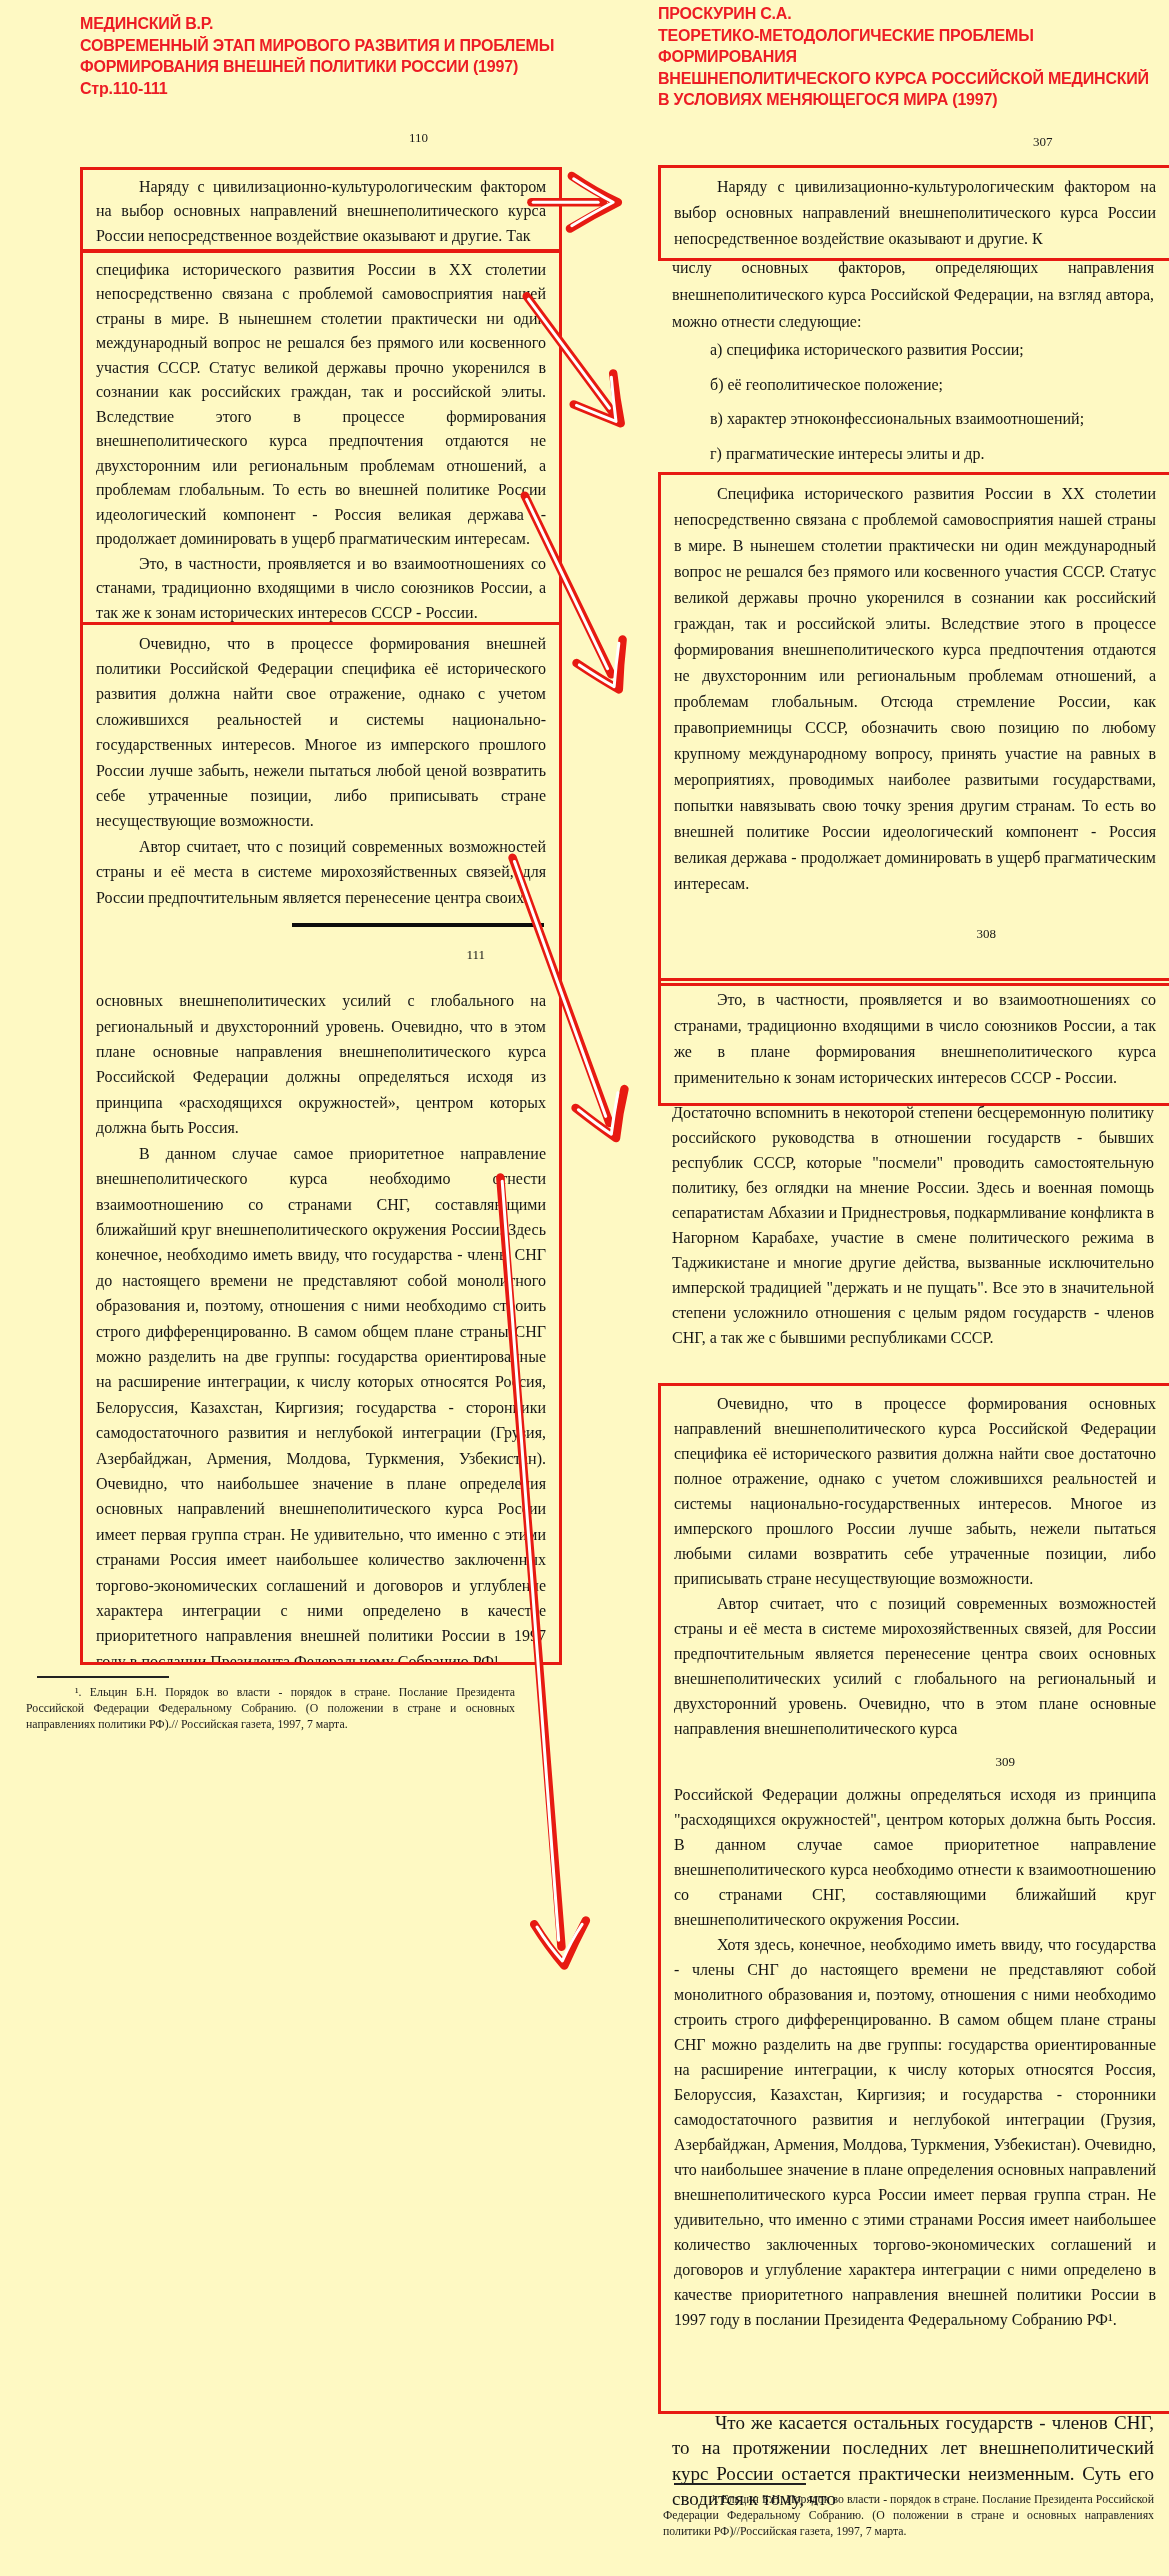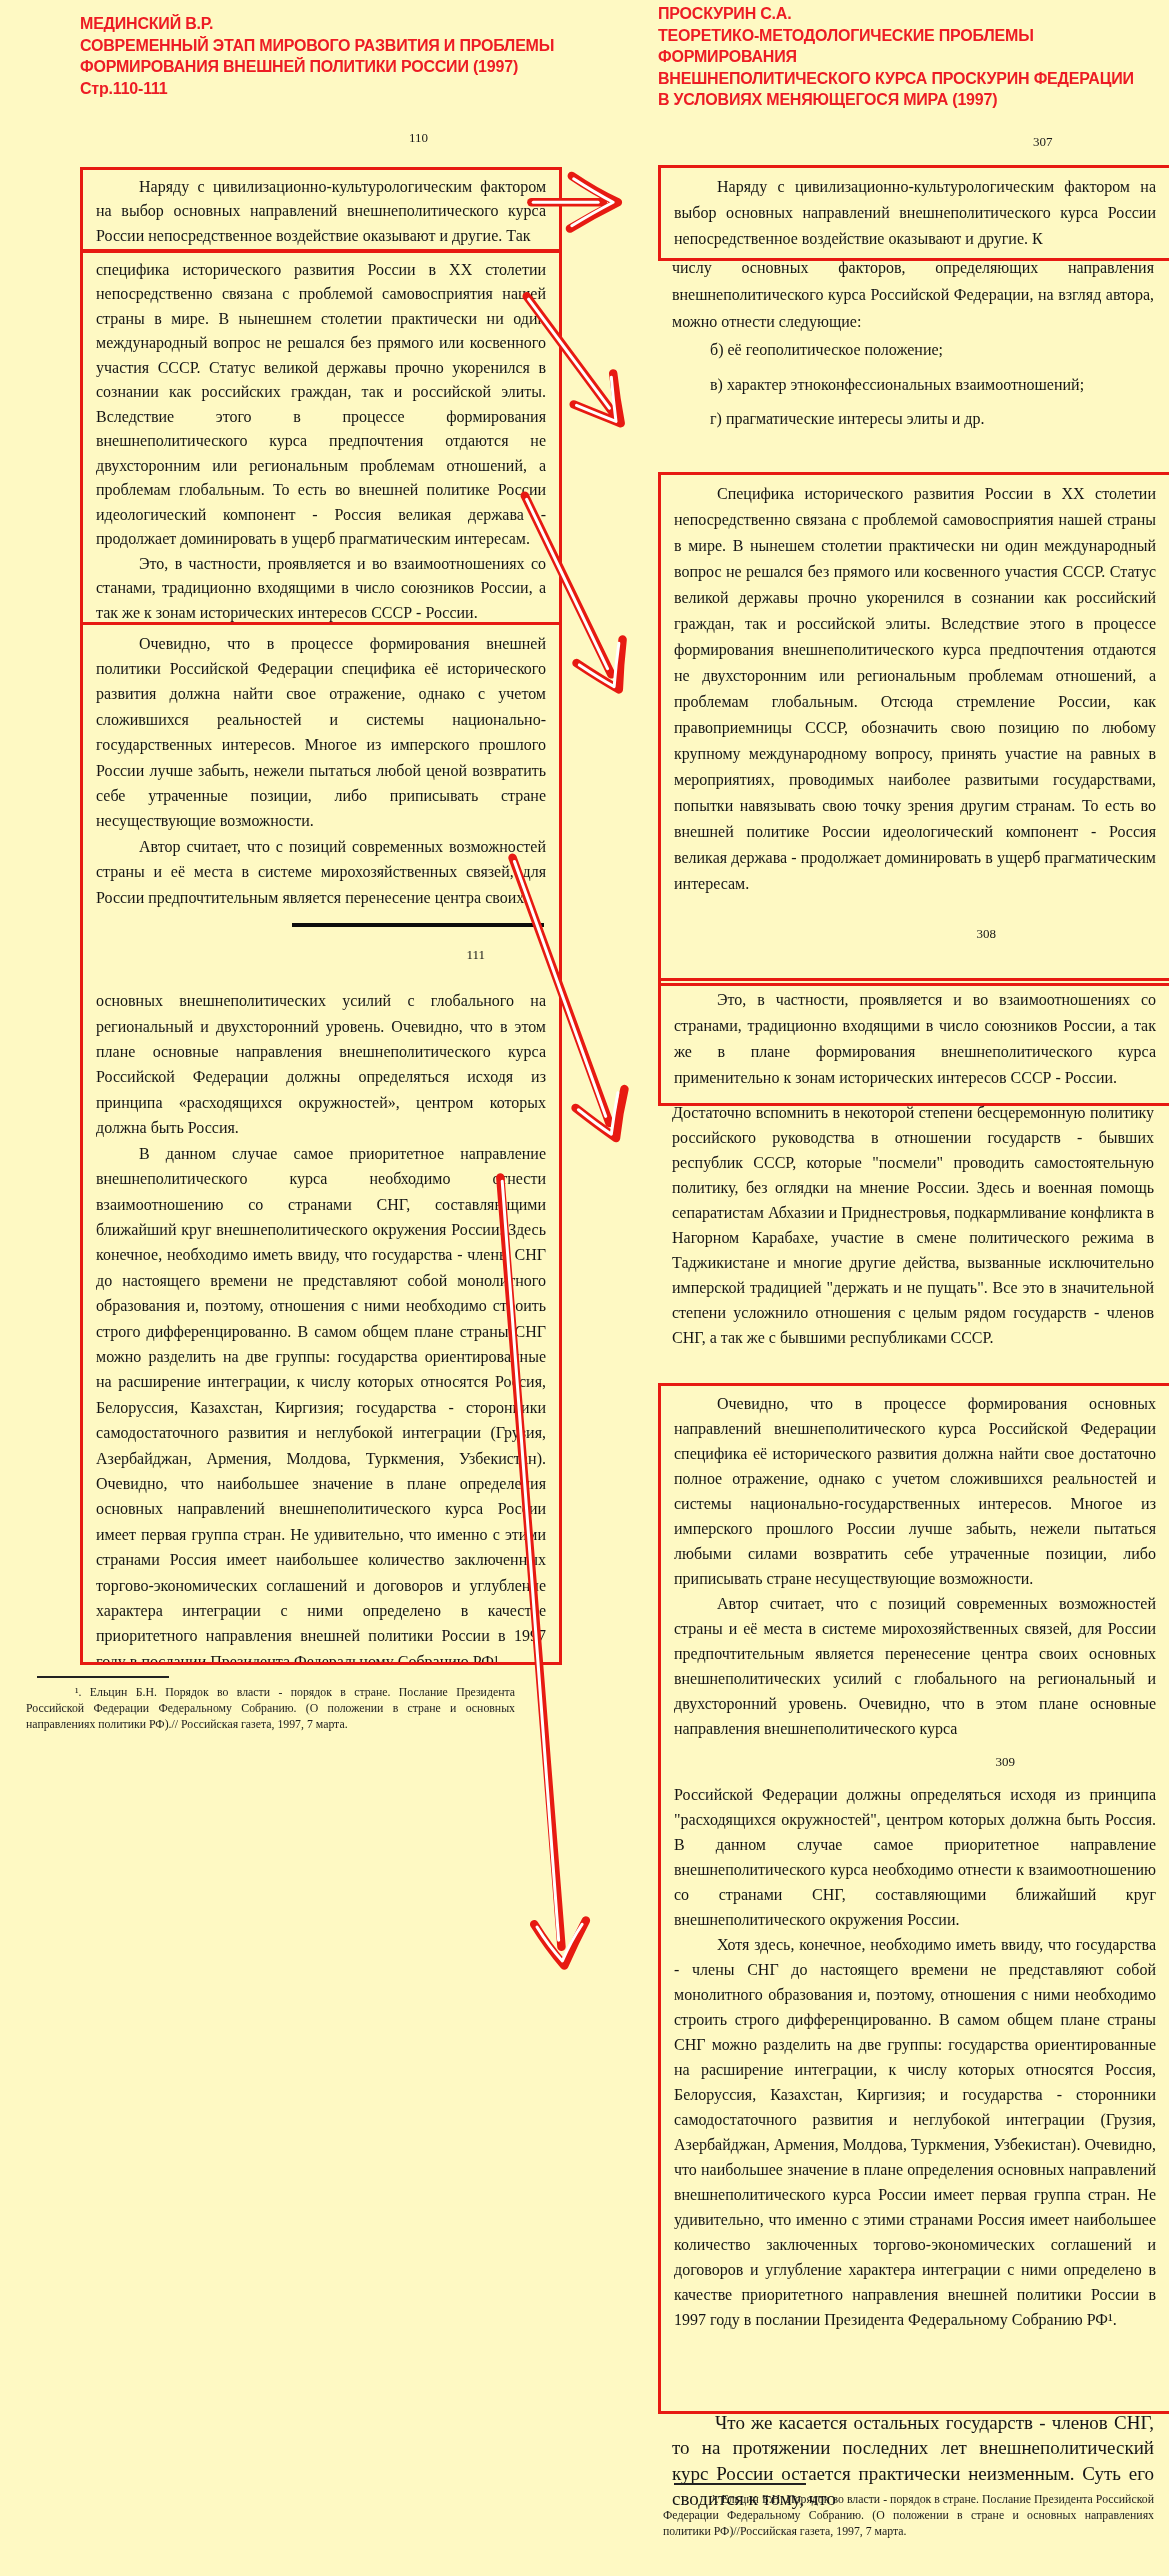--- a/index.html
+++ b/index.html
@@ -63,21 +63,21 @@
 
   <div class="src-header" style="left:80px;top:13px;width:498px;">
     <div>МЕДИНСКИЙ В.Р.</div>
     <div>СОВРЕМЕННЫЙ ЭТАП МИРОВОГО РАЗВИТИЯ И ПРОБЛЕМЫ</div>
     <div>ФОРМИРОВАНИЯ ВНЕШНЕЙ ПОЛИТИКИ РОССИИ (1997)</div>
     <div>Стр.110-111</div>
   </div>
   <div class="src-header" style="left:658px;top:3px;width:508px;">
     <div>ПРОСКУРИН С.А.</div>
     <div>ТЕОРЕТИКО-МЕТОДОЛОГИЧЕСКИЕ ПРОБЛЕМЫ ФОРМИРОВАНИЯ</div>
-    <div>ВНЕШНЕПОЛИТИЧЕСКОГО КУРСА ПРОСКУРИН ФЕДЕРАЦИИ</div>
+    <div>ВНЕШНЕПОЛИТИЧЕСКОГО КУРСА РОССИЙСКОЙ МЕДИНСКИЙ</div>
     <div>В УСЛОВИЯХ МЕНЯЮЩЕГОСЯ МИРА (1997)</div>
   </div>
 
   <div class="pagenum" style="left:409px;top:130px;">110</div>
 
   <div class="qbox lcol" style="left:80px;top:167px;width:450px;height:70px;">
     <p class="ind">Наряду с цивилизационно-культурологическим фактором на выбор основных направлений внешнеполитического курса России непосредственное воздействие оказывают и другие. Так</p>
   </div>
 
   <div class="qbox lcol" style="left:80px;top:250px;width:450px;height:360px;">
@@ -103,20 +103,21 @@
 
   <div class="qbox rcol" style="left:658px;top:165px;width:482px;height:79px;">
     <p class="ind">Наряду с цивилизационно-культурологическим фактором на выбор основных направлений внешнеполитического курса России непосредственное воздействие оказывают и другие. К</p>
   </div>
 
   <div class="scanblock" style="left:672px;top:254px;width:482px;font-size:16px;line-height:27px;">
     <p>числу основных факторов, определяющих направления внешнеполитического курса Российской Федерации, на взгляд автора, можно отнести следующие:</p>
   </div>
 
   <div class="scanblock" style="left:672px;top:337px;width:482px;font-size:16px;line-height:26px;text-align:left;">
+    <div class="list-item">а) специфика исторического развития России;</div>
     <div class="list-item">б) её геополитическое положение;</div>
     <div class="list-item">в) характер этноконфессиональных взаимоотношений;</div>
     <div class="list-item">г) прагматические интересы элиты и др.</div>
   </div>
 
   <div class="qbox rcol" style="left:658px;top:472px;width:482px;height:497px;font-size:16px;line-height:26px;">
     <p class="ind">Специфика исторического развития России в XX столетии непосредственно связана с проблемой самовосприятия нашей страны в мире. В нынешем столетии практически ни один международный вопрос не решался без прямого или косвенного участия СССР. Статус великой державы прочно укоренился в сознании как российский граждан, так и российской элиты. Вследствие этого в процессе формирования внешнеполитического курса предпочтения отдаются не двухсторонним или региональным проблемам отношений, а проблемам глобальным. Отсюда стремление России, как правоприемницы СССР, обозначить свою позицию по любому крупному международному вопросу, принять участие на равных в мероприятиях, проводимых наиболее развитыми государствами, попытки навязывать свою точку зрения другим странам. То есть во внешней политике России идеологический компонент - Россия великая держава - продолжает доминировать в ущерб прагматическим интересам.</p>
     <div class="inpage-num" style="padding-right:160px;margin-top:24.5px;">308</div>
   </div>
 

